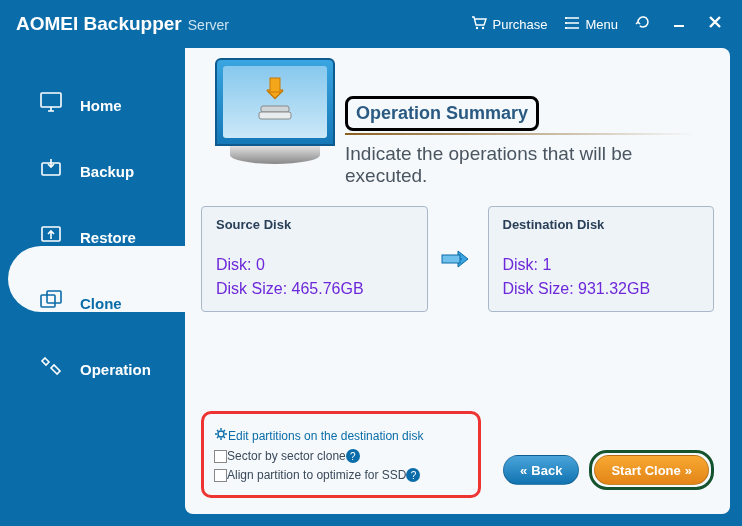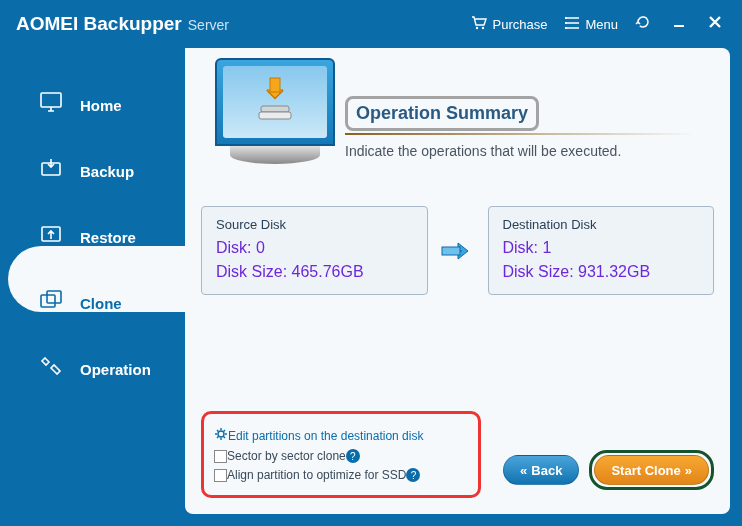--- a/index.html
+++ b/index.html
@@ -25,29 +25,29 @@
 
 .main { position: absolute; left: 185px; right: 12px; top: 48px; bottom: 12px; background: #f5f9fc; border-radius: 8px; border-top-left-radius: 0; }
 
 
 .hero { position: absolute; left: 20px; top: 10px; width: 140px; height: 130px; }
 .monitor { width: 120px; height: 88px; background: linear-gradient(to bottom, #3aa5e0, #1478b8); border-radius: 6px 6px 0 0; position: relative; margin: 0 auto; border: 2px solid #0d5a8e; }
 .monitor-screen { position: absolute; left: 6px; right: 6px; top: 6px; bottom: 6px; background: linear-gradient(to bottom, #87c8ed, #cbe8f8); border-radius: 3px; display: flex; align-items: center; justify-content: center; }
 .stand { width: 90px; height: 18px; background: linear-gradient(to bottom, #e0e0e0, #888); margin: 0 auto; border-radius: 0 0 50% 50%; }
 
 .summary-head { position: absolute; left: 160px; top: 48px; right: 20px; }
-.summary-title-wrap { display: inline-block; border: 3px solid #a3a3a3; border-radius: 8px; padding: 4px 8px; }
+.summary-title-wrap { display: inline-block; border: 3px solid #000000; border-radius: 8px; padding: 4px 8px; }
 .summary-title { font-size: 18px; font-weight: bold; color: #2a5a82; }
 .title-underline { height: 2px; background: linear-gradient(to right, #8a6020, transparent); margin-top: 2px; width: 350px; }
-.summary-sub { font-size: 14px; color: #4a5560; margin-top: 8px; }
+.summary-sub { font-size: 19px; color: #4a5560; margin-top: 8px; }
 
 
 .disk-row { position: absolute; left: 16px; right: 16px; top: 158px; display: flex; align-items: center; gap: 10px; }
 .disk-box { flex: 1; background: #eef3f8; border: 1px solid #a8b8c8; border-radius: 4px; padding: 10px 14px; min-height: 76px; }
-.disk-title { font-size: 13px; font-weight: normal; color: #2a4058; margin-bottom: 4px; }
+.disk-title { font-size: 13px; font-weight: bold; color: #2a4058; margin-bottom: 21px; }
 .disk-line { font-size: 16px; color: #6d28d9; line-height: 1.5; }
 .arrow-box { width: 40px; display: flex; align-items: center; justify-content: center; }
 
 
 .options { position: absolute; left: 16px; bottom: 16px; width: 280px; border: 3px solid #e33; border-radius: 10px; padding: 8px 10px; }
 .opt-row { display: flex; align-items: center; font-size: 12px; color: #3a4a5a; margin: 5px 0; cursor: pointer; }
 .opt-gear { color: #0a6ca8; }
 .opt-link { color: #0a6ca8; }
 .chk { width: 13px; height: 13px; border: 1px solid #888; background: #fff; display: inline-block; }
 .help { width: 14px; height: 14px; border-radius: 50%; background: #0a6ca8; color: #fff; font-size: 10px; display: inline-flex; align-items: center; justify-content: center; }

